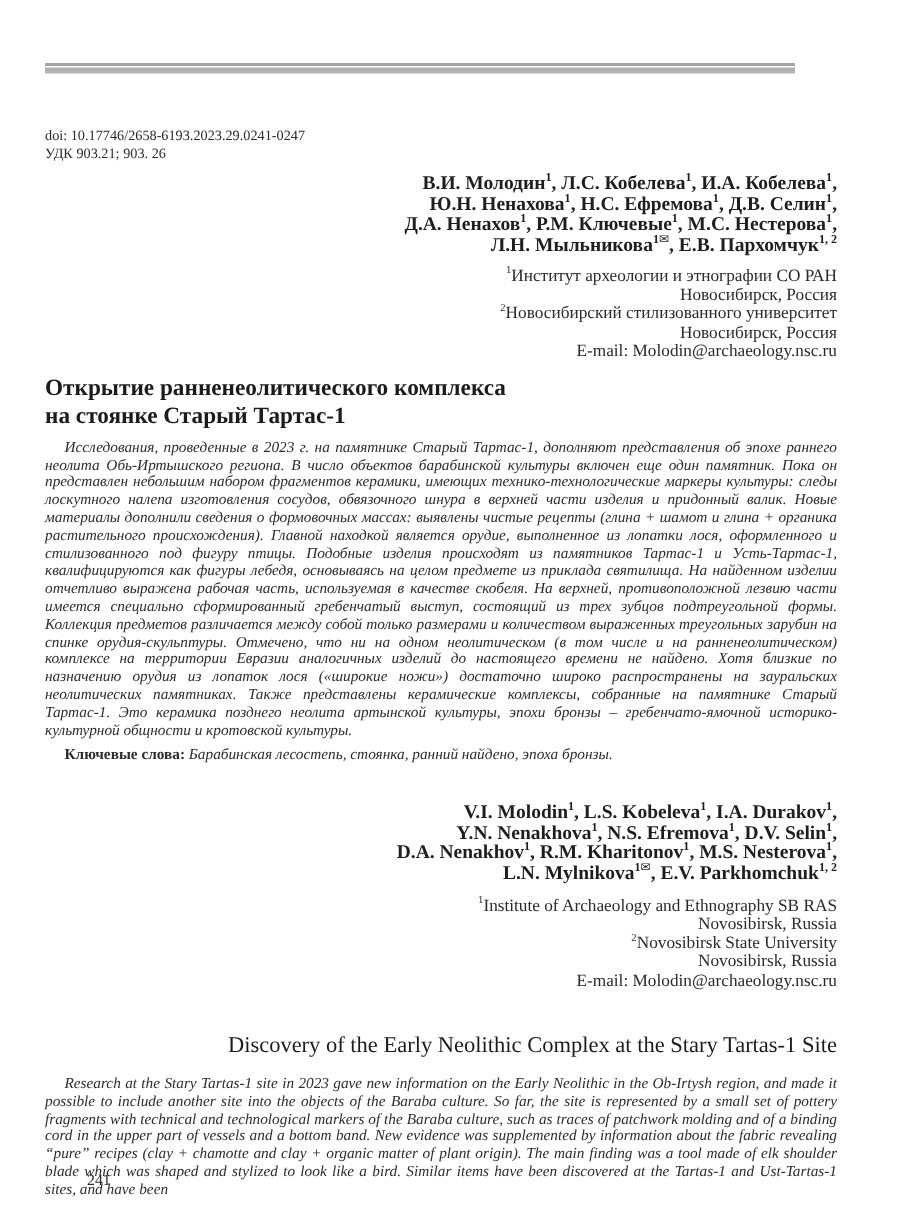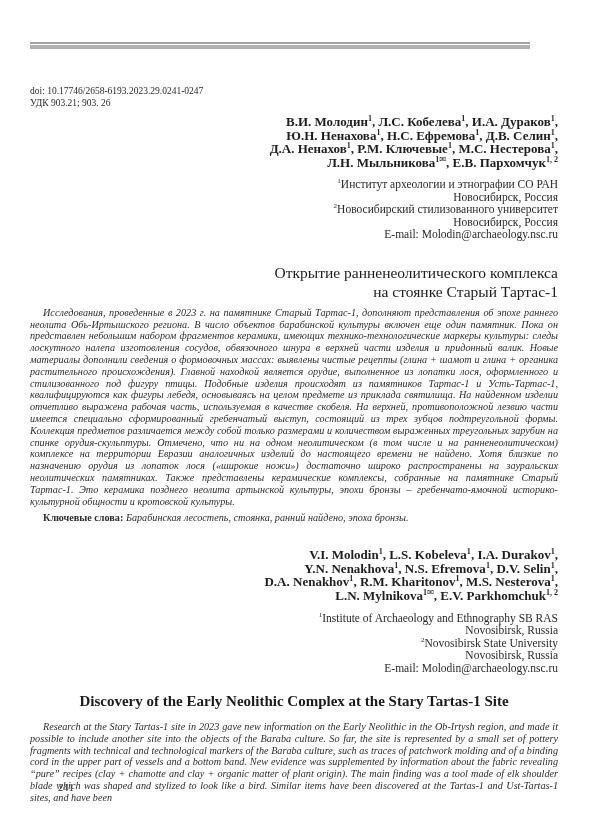--- a/index.html
+++ b/index.html
@@ -24,23 +24,23 @@
   .meta { margin-top: 36px; font-size: 9.5px; line-height: 12px; color: #2a2a2a; }
 
   .authors { margin-top: 6px; text-align: right; font-weight: bold;
              font-size: 13px; line-height: 13.6px; color: #1e1e1e; }
   .authors sup, .affil sup { font-size: 0.62em; line-height: 0; vertical-align: super; }
   .authors .mail { font-family: "DejaVu Sans", sans-serif; }
 
   .affil { margin-top: 9px; text-align: right; 
            font-size: 11.5px; line-height: 12.5px; color: #2a2a2a; }
 
-  .title-ru { margin-top: 22px; text-align: right; font-weight: normal;
+  .title-ru { margin-top: 8px; text-align: left; font-weight: bold;
               font-size: 15.5px; line-height: 19px; color: #1b1b1b; }
-  .title-en { margin-top: 18px; text-align: center; font-weight: bold;
+  .title-en { margin-top: 28px; text-align: right; font-weight: normal;
               font-size: 15px; line-height: 19px; color: #1b1b1b; }
 
   .abstract { margin-top: 6px; font-style: italic; font-size: 10.2px;
               line-height: 11.8px; text-align: justify; text-indent: 13px;
               color: #2c2c2c; }
   .abstract-en { margin-top: 10px; }
 
   .keywords { margin-top: 5px; font-size: 10.2px; line-height: 11.8px;
               text-indent: 13px; color: #2c2c2c; }
   .kw-label { font-weight: bold; }
@@ -62,21 +62,21 @@
     <div class="rule-gap"></div>
     <div class="rule-thick"></div>
   </div>
 
   <div class="meta">
     <div>doi: 10.17746/2658-6193.2023.29.0241-0247</div>
     <div>УДК 903.21; 903. 26</div>
   </div>
 
   <div class="authors">
-    <div><span>В.И. Молодин</span><sup>1</sup><span>, Л.С. Кобелева</span><sup>1</sup><span>, И.А. Дураков</span><sup>1</sup><span>,</span></div>
+    <div><span>В.И. Молодин</span><sup>1</sup><span>, Л.С. Кобелева</span><sup>1</sup><span>, И.А. Кобелева</span><sup>1</sup><span>,</span></div>
     <div><span>Ю.Н. Ненахова</span><sup>1</sup><span>, Н.С. Ефремова</span><sup>1</sup><span>, Д.В. Селин</span><sup>1</sup><span>,</span></div>
     <div><span>Д.А. Ненахов</span><sup>1</sup><span>, Р.М. Ключевые</span><sup>1</sup><span>, М.С. Нестерова</span><sup>1</sup><span>,</span></div>
     <div><span>Л.Н. Мыльникова</span><sup>1</sup><sup class="mail">✉</sup><span>, Е.В. Пархомчук</span><sup>1, 2</sup></div>
   </div>
 
   <div class="affil">
     <div><sup>1</sup><span>Институт археологии и этнографии СО РАН</span></div>
     <div><span>Новосибирск, Россия</span></div>
     <div><sup>2</sup><span>Новосибирский стилизованного университет</span></div>
     <div><span>Новосибирск, Россия</span></div>

